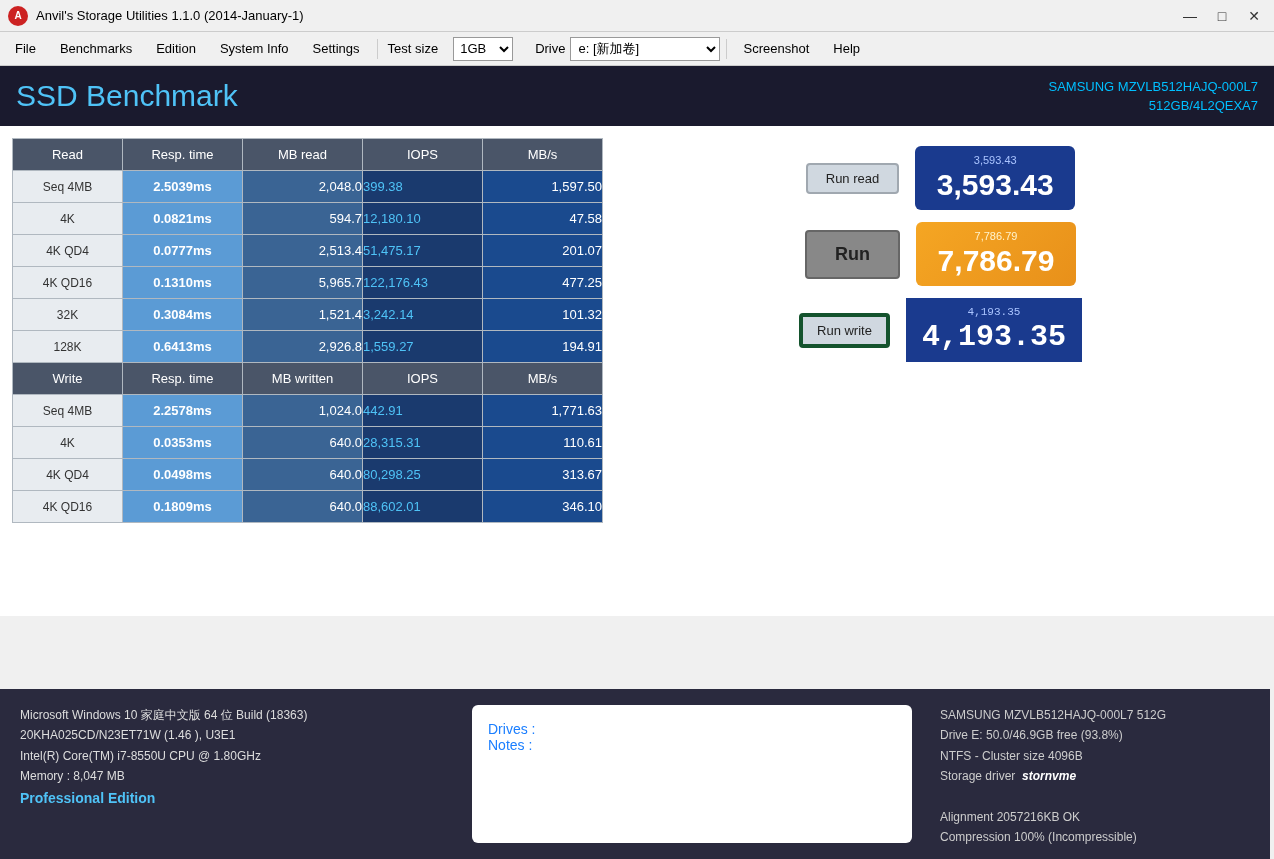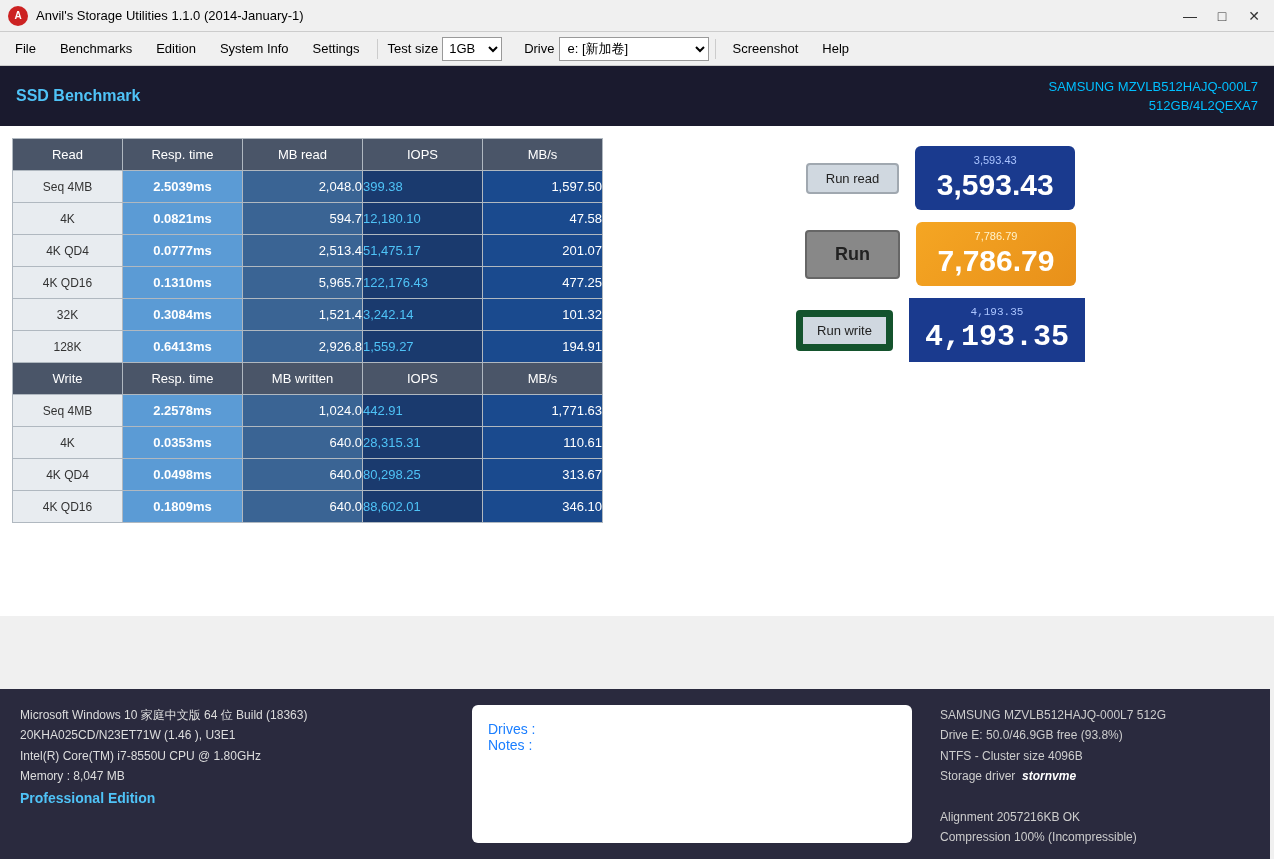--- a/index.html
+++ b/index.html
@@ -55,21 +55,21 @@
     .menu-item {
       padding: 4px 10px;
       cursor: pointer;
       border-radius: 3px;
       font-size: 13px;
       color: #000;
       border: 1px solid transparent;
     }
     .menu-separator { height: 20px; width: 1px; background: #ccc; margin: 0 4px; }
     .test-size-group {
-      display: flex; align-items: center; gap: 4px; margin-left: 4px;
+      display: flex; align-items: center; gap: 15px; margin-left: 4px;
     }
     .test-size-label { font-size: 13px; }
     .test-size-select {
       height: 24px; font-size: 13px; border: 1px solid #999; background: white;
       padding: 0 2px; min-width: 60px;
     }
     .drive-group {
       display: flex; align-items: center; gap: 4px; margin-left: 20px;
     }
     .drive-label { font-size: 13px; }
@@ -81,22 +81,22 @@
     .header-section {
       background: #1a1a2e;
       height: 60px;
       display: flex;
       align-items: center;
       justify-content: space-between;
       padding: 0 16px;
     }
     .ssd-title {
       color: #4fc3f7;
-      font-size: 16px;
-      font-weight: bold;
+      font-size: 30px;
+      font-weight: normal;
     }
     .device-info {
       text-align: right;
       color: #00bfff;
       font-size: 13px;
       line-height: 1.5;
     }
 
     .main-content {
       background: #ffffff;
@@ -226,21 +226,21 @@
       border-radius: 6px;
       padding: 8px 16px;
       text-align: center;
       min-width: 160px;
     }
     .score-box-total .score-small { font-size: 11px; color: #fff3cc; margin-bottom: 2px; }
     .score-box-total .score-large { font-size: 30px; font-weight: bold; }
 
     .run-write-btn {
       background: #d0d8e0;
-      border: 7px solid #14532d;
+      border: 4px solid #14532d;
       border-radius: 4px;
       padding: 6px 14px;
       font-size: 13px;
       cursor: pointer;
       color: #222;
     }
 
     .score-box-write {
       background: #1a3a8e;
       color: white;

